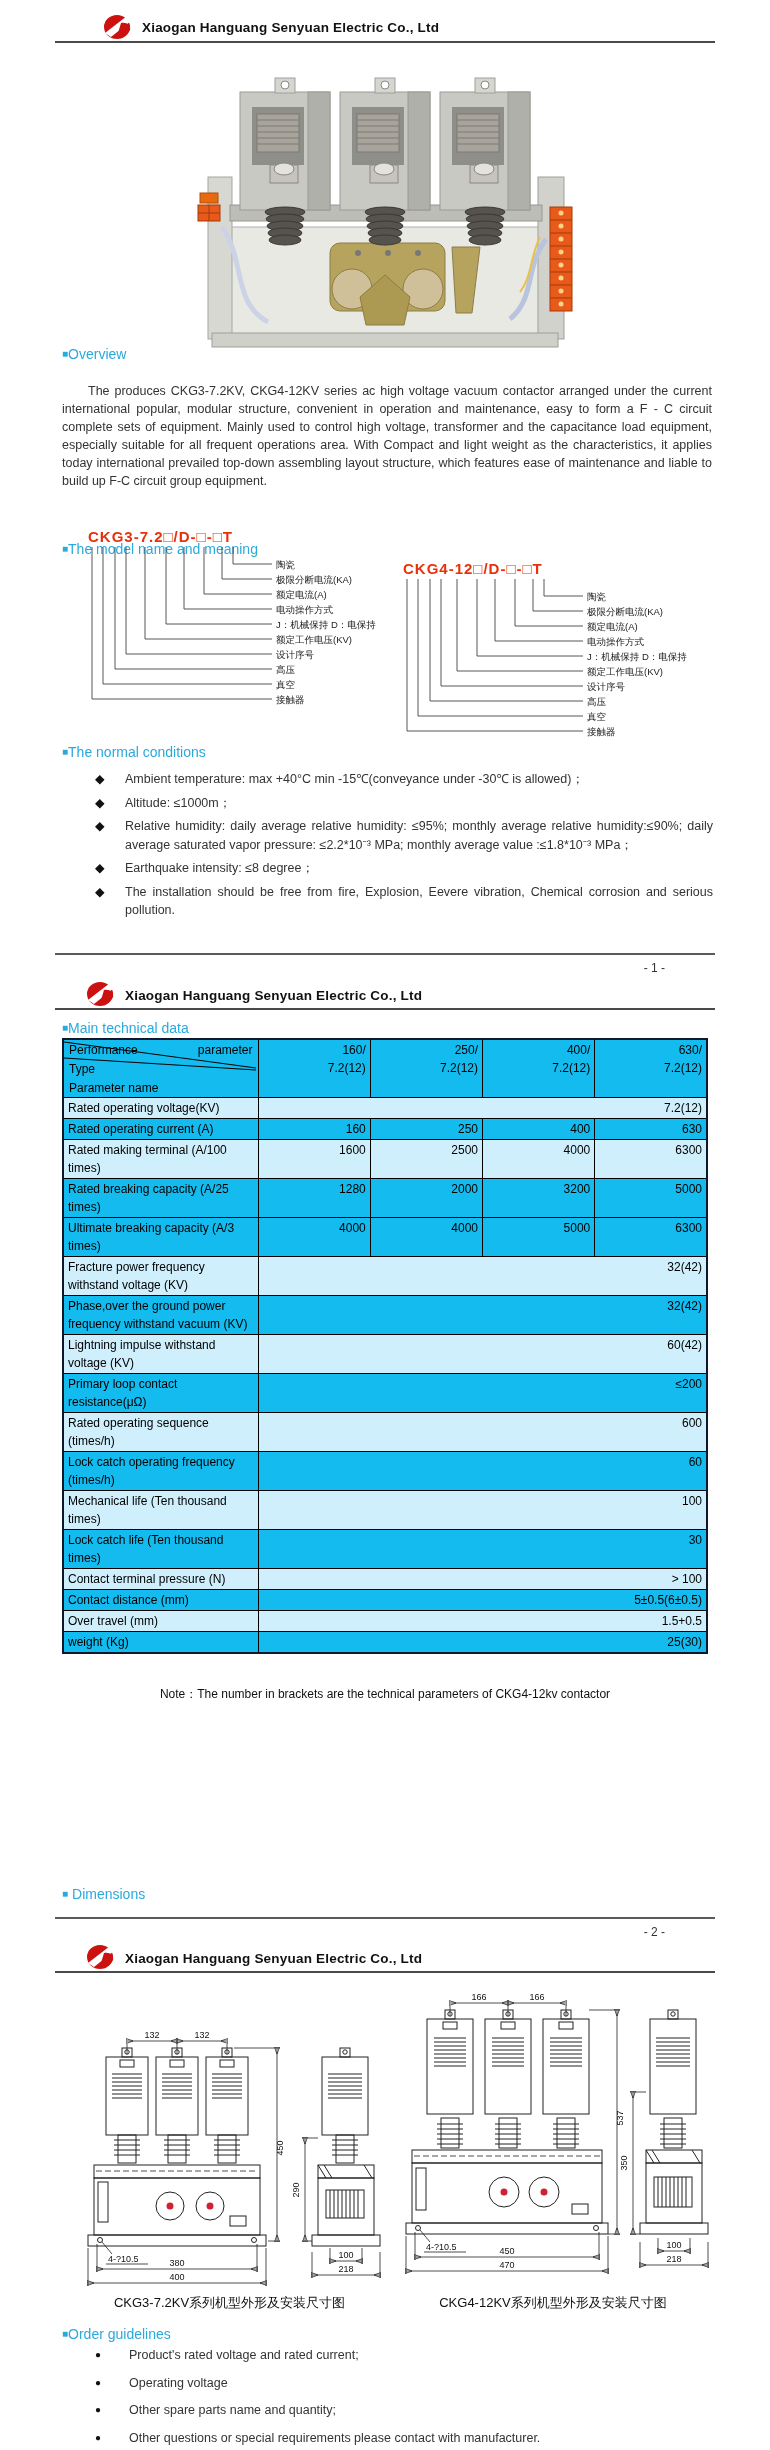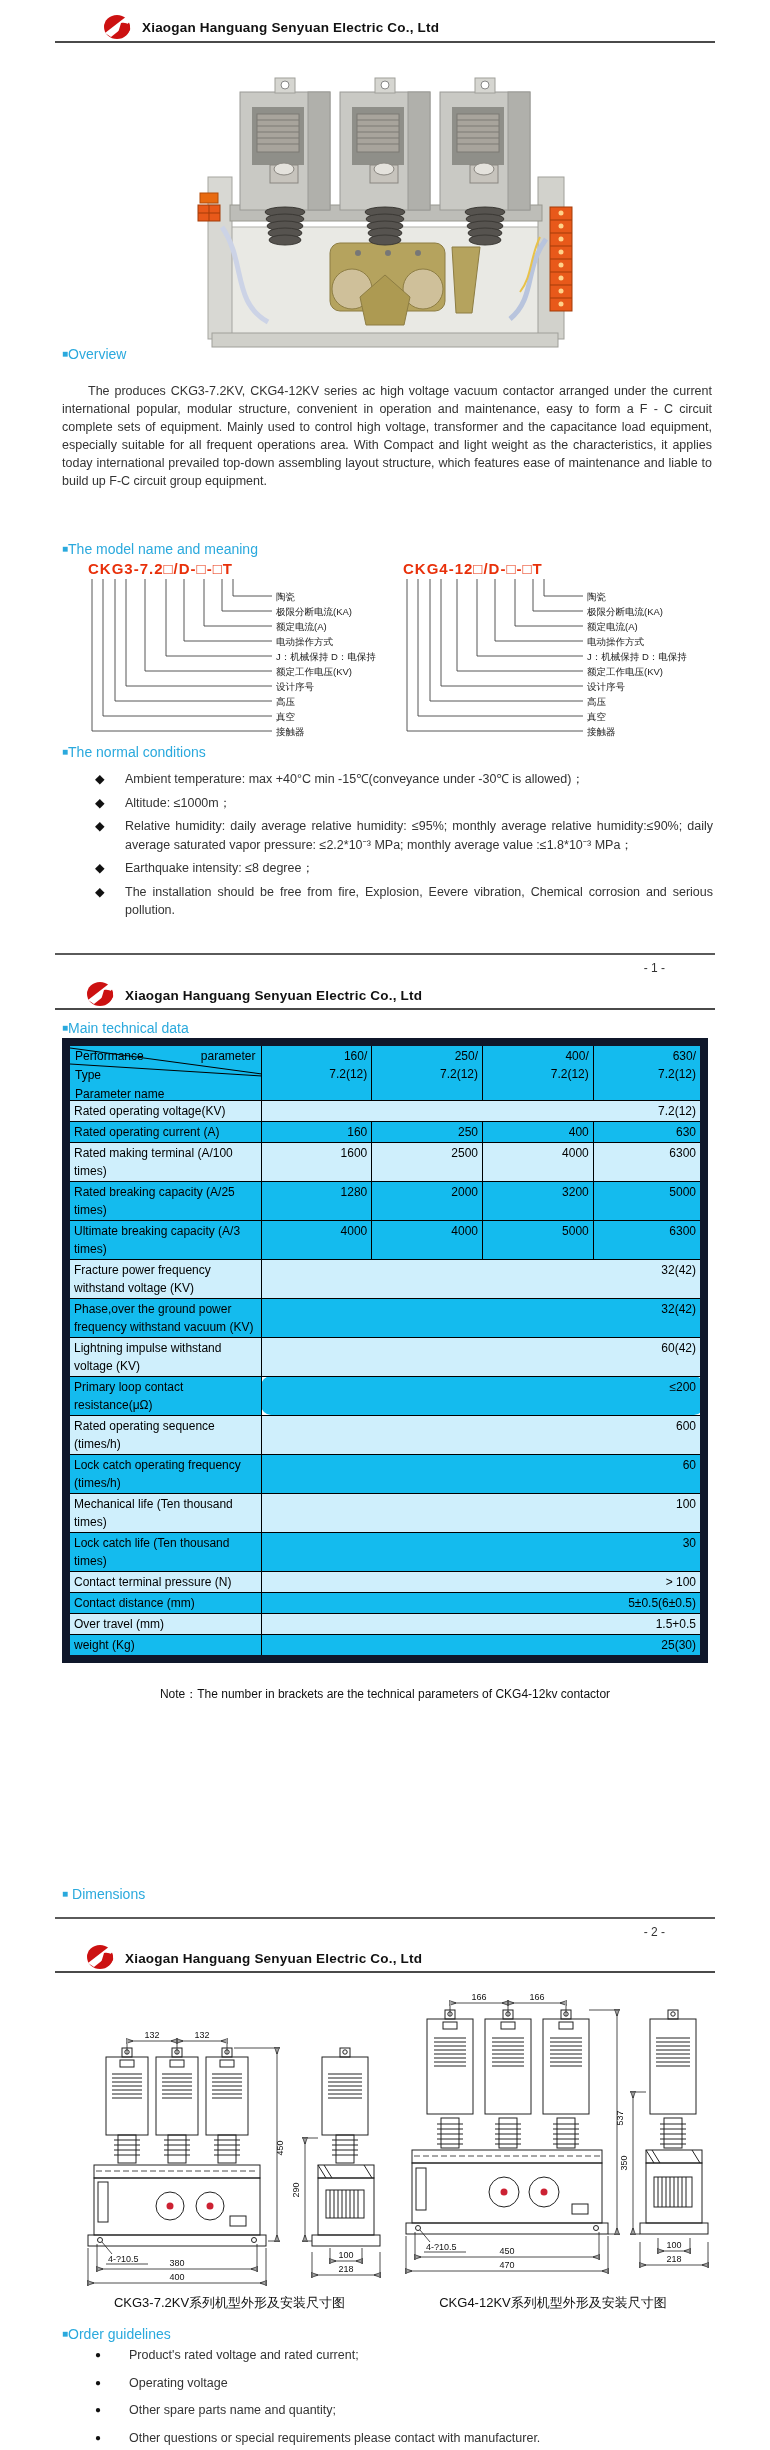--- a/index.html
+++ b/index.html
@@ -168,21 +168,21 @@
   <path d="M366,182 C344,212 356,240 330,262" stroke="#b8c4dd" stroke-width="5" fill="none"></path>
   <path d="M360,180 C350,200 352,220 340,235" stroke="#e8c24a" stroke-width="2" fill="none"></path>
 </svg>
 </div>
 
 <div class="abs sec-title" style="left:62px; top:346px;"><span class="mk">■</span><span>Overview</span></div>
 <div class="abs para" style="left:62px; top:382px; width:650px;">The produces CKG3-7.2KV, CKG4-12KV series ac high voltage vacuum contactor arranged under the current international popular, modular structure, convenient in operation and maintenance, easy to form a F - C circuit complete sets of equipment. Mainly used to control high voltage, transformer and the capacitance load equipment, especially suitable for all frequent operations area. With Compact and light weight as the characteristics, it applies today international prevailed top-down assembling layout structure, which features ease of maintenance and liable to build up F-C circuit group equipment.</div>
 
 <div class="abs sec-title" style="left:62px; top:541px;"><span class="mk">■</span><span>The model name and meaning</span></div>
 
-<div class="abs" style="left:80px; top:559px;">
+<div class="abs" style="left:80px; top:527px;">
 <svg width="310" height="186" viewBox="0 0 310 186">
   <text x="8" y="15" class="mdl">CKG3-7.2□/D-□-□T</text>
   <path class="fan" d="M153,20 L153,37 L192,37"></path>
   <path class="fan" d="M142,20 L142,52 L192,52"></path>
   <path class="fan" d="M124,20 L124,67 L192,67"></path>
   <path class="fan" d="M104,20 L104,82 L192,82"></path>
   <path class="fan" d="M86,20 L86,97 L192,97"></path>
   <path class="fan" d="M65,20 L65,112 L192,112"></path>
   <path class="fan" d="M46,20 L46,127 L192,127"></path>
   <path class="fan" d="M35,20 L35,142 L192,142"></path>
@@ -260,21 +260,21 @@
     <path d="M2,20 L24,3 L28,8 L8,24 Z" fill="#ffffff"></path>
     <path d="M18,10 C24,9 28,12 27,17 C25,22 18,23 15,20 Z" fill="#cc1111"></path>
   </svg>
 </div>
 <div class="abs hdr-name" style="left:125px; top:988px;">Xiaogan Hanguang Senyuan Electric Co., Ltd</div>
 <div class="abs hdr-line" style="left:55px; top:1008px; width:660px;"></div>
 
 <div class="abs sec-title" style="left:62px; top:1020px;"><span class="mk">■</span><span>Main technical data</span></div>
 
 <div class="abs" style="left:62px; top:1038px;">
-<table class="tech" style="border:8px solid #0f172a;">
+<table class="tech" style="border:2px solid #0f172a;">
   <tbody>
         <tr class="hd">
     <td class="dk lbl corner">
       <svg style="position:absolute; left:0; top:0;" width="193" height="58" viewBox="0 0 193 58">
         <line x1="0" y1="2" x2="192" y2="28" stroke="#000" stroke-width="1"></line>
         <line x1="0" y1="18" x2="192" y2="30" stroke="#000" stroke-width="1"></line>
       </svg>
       <span class="cor-a">Performance</span>
       <span class="cor-b">parameter</span>
       <span class="cor-c">Type</span>
@@ -336,21 +336,21 @@
   <tr>
           <td class="dk lbl">Phase,over the ground power frequency withstand vacuum (KV)</td>
           <td class="dk val" style="vertical-align:top;" colspan="4">32(42)</td>
         </tr>
   <tr>
           <td class="lt lbl">Lightning impulse withstand voltage (KV)</td>
           <td class="lt val" style="vertical-align:top;" colspan="4">60(42)</td>
         </tr>
   <tr>
           <td class="dk lbl">Primary loop contact resistance(μΩ)</td>
-          <td class="dk val" style="vertical-align:top;border-radius:10px;" colspan="4">≤200</td>
+          <td class="dk val" style="vertical-align:top;" colspan="4">≤200</td>
         </tr>
   <tr>
           <td class="lt lbl">Rated operating sequence (times/h)</td>
           <td class="lt val" style="vertical-align:top;" colspan="4">600</td>
         </tr>
   <tr>
           <td class="dk lbl">Lock catch operating frequency (times/h)</td>
           <td class="dk val" style="vertical-align:top;" colspan="4">60</td>
         </tr>
   <tr>

